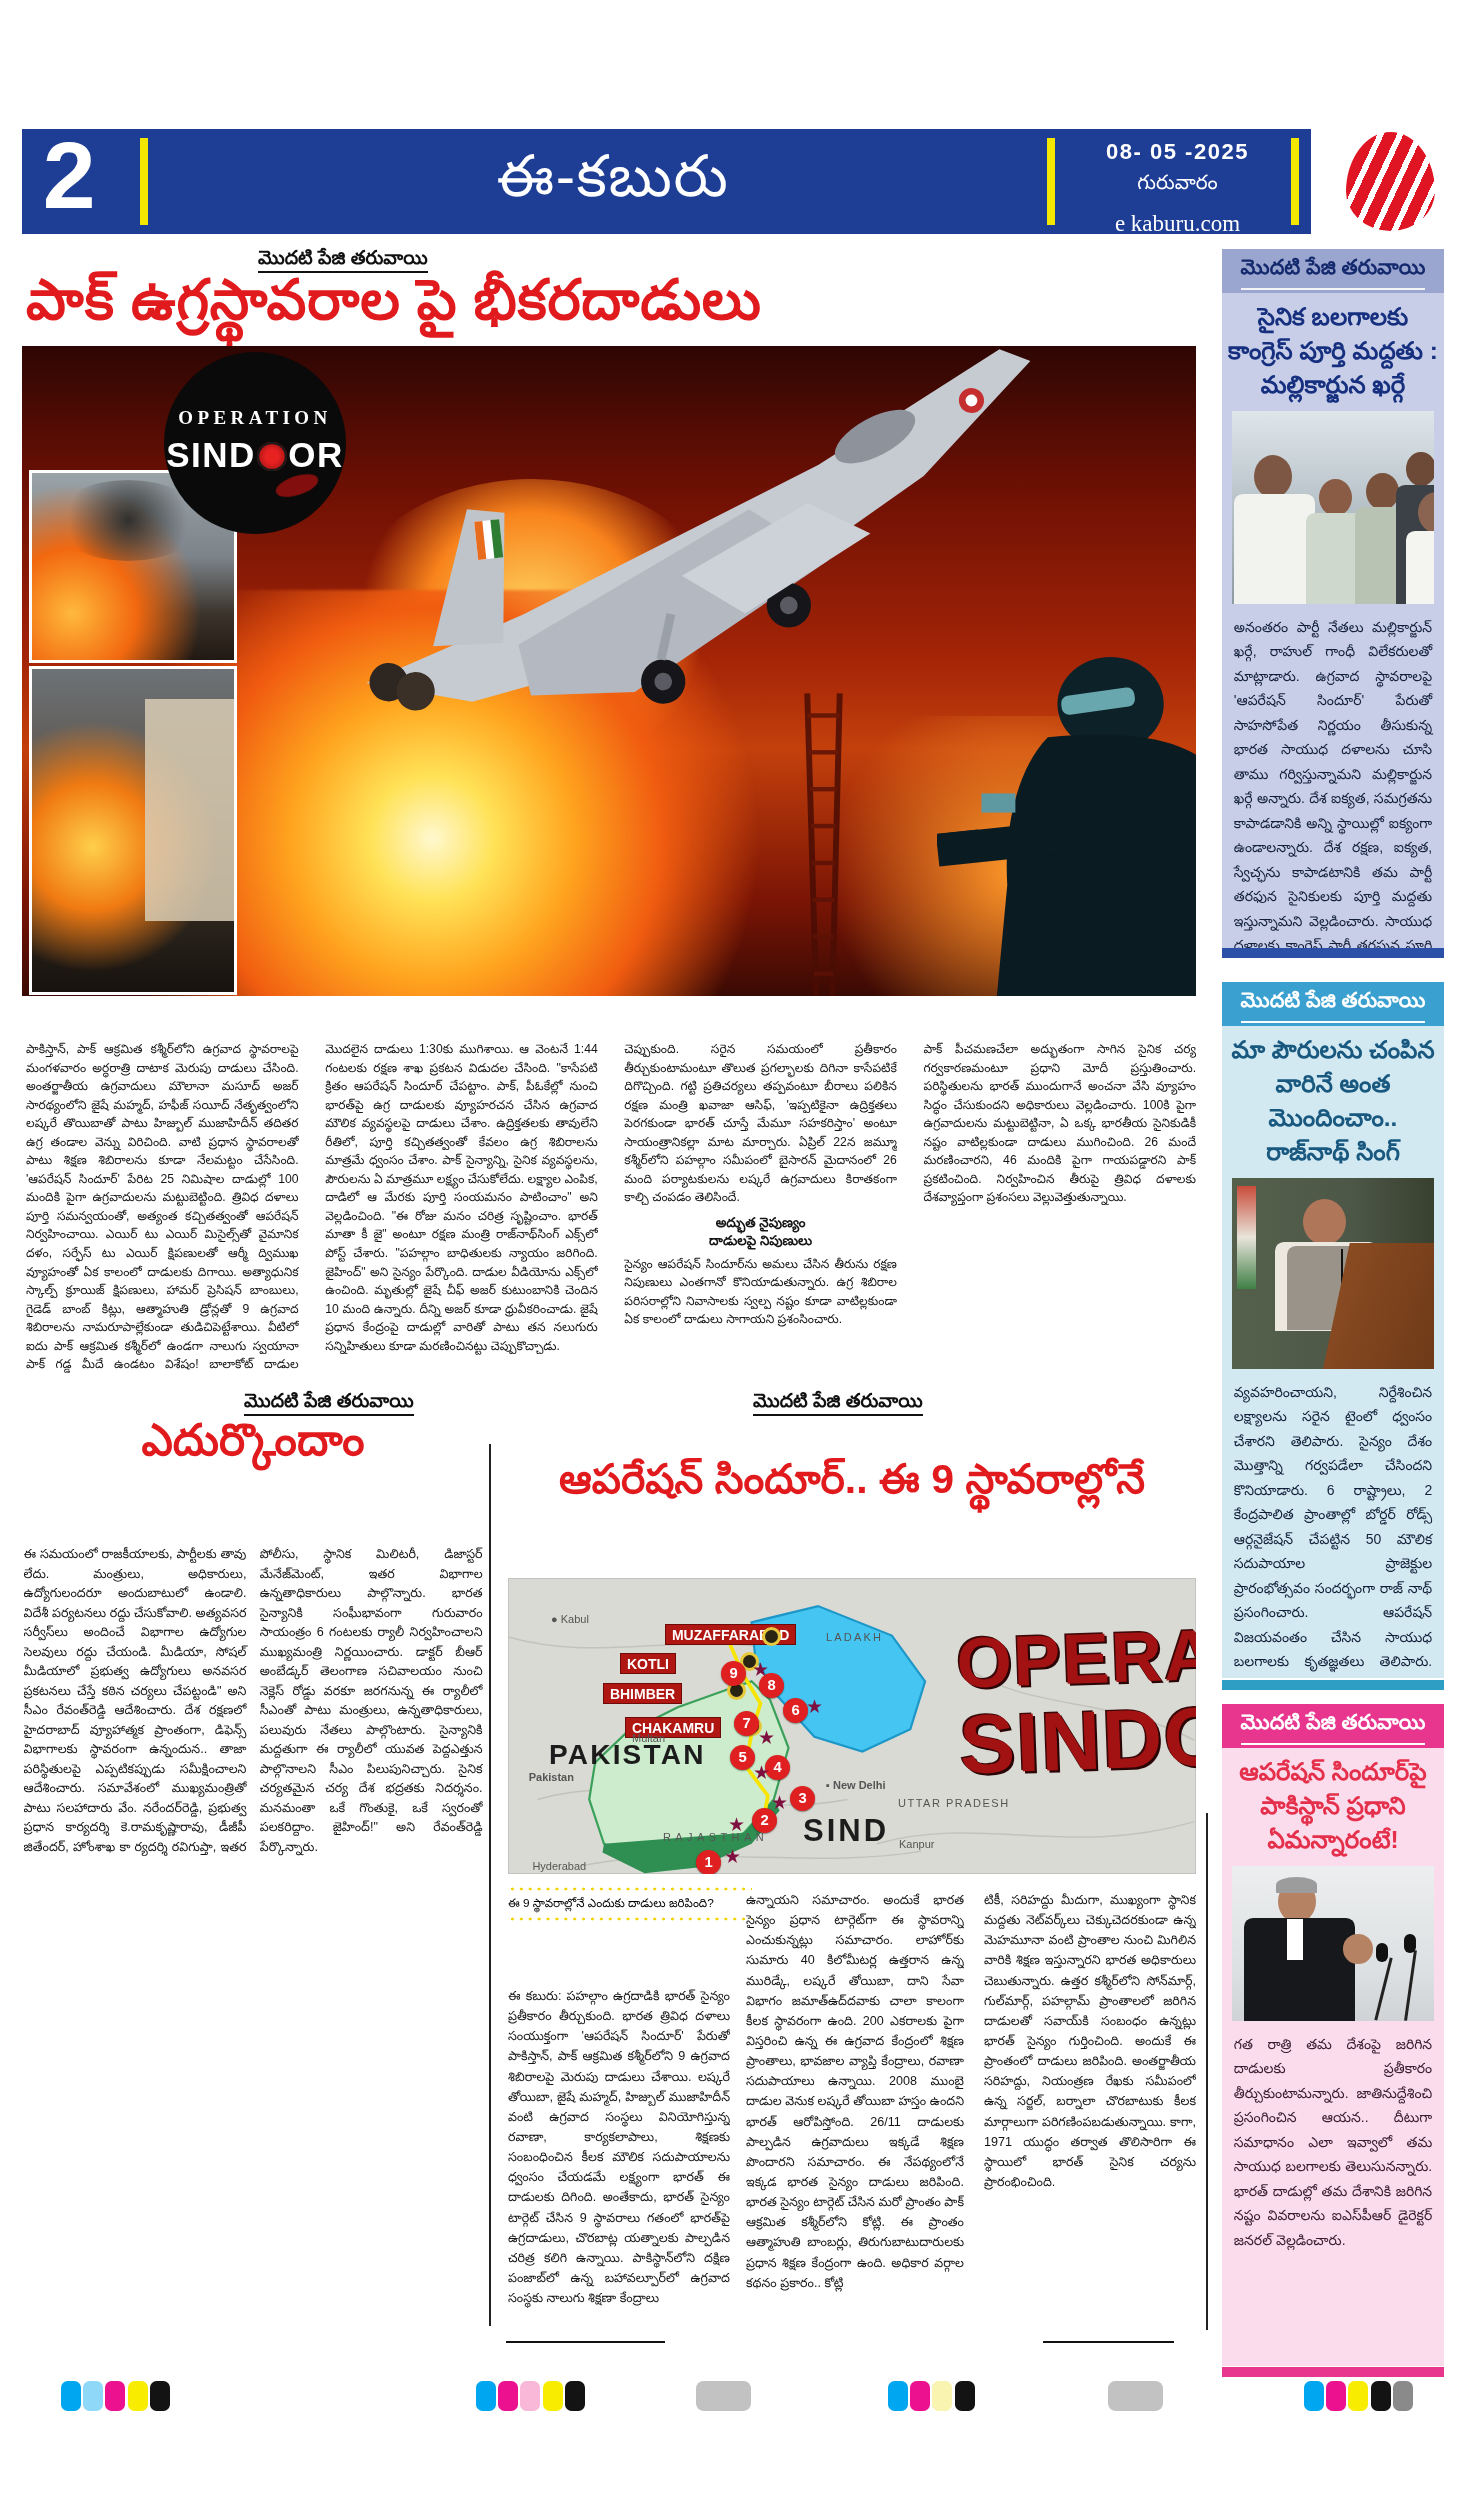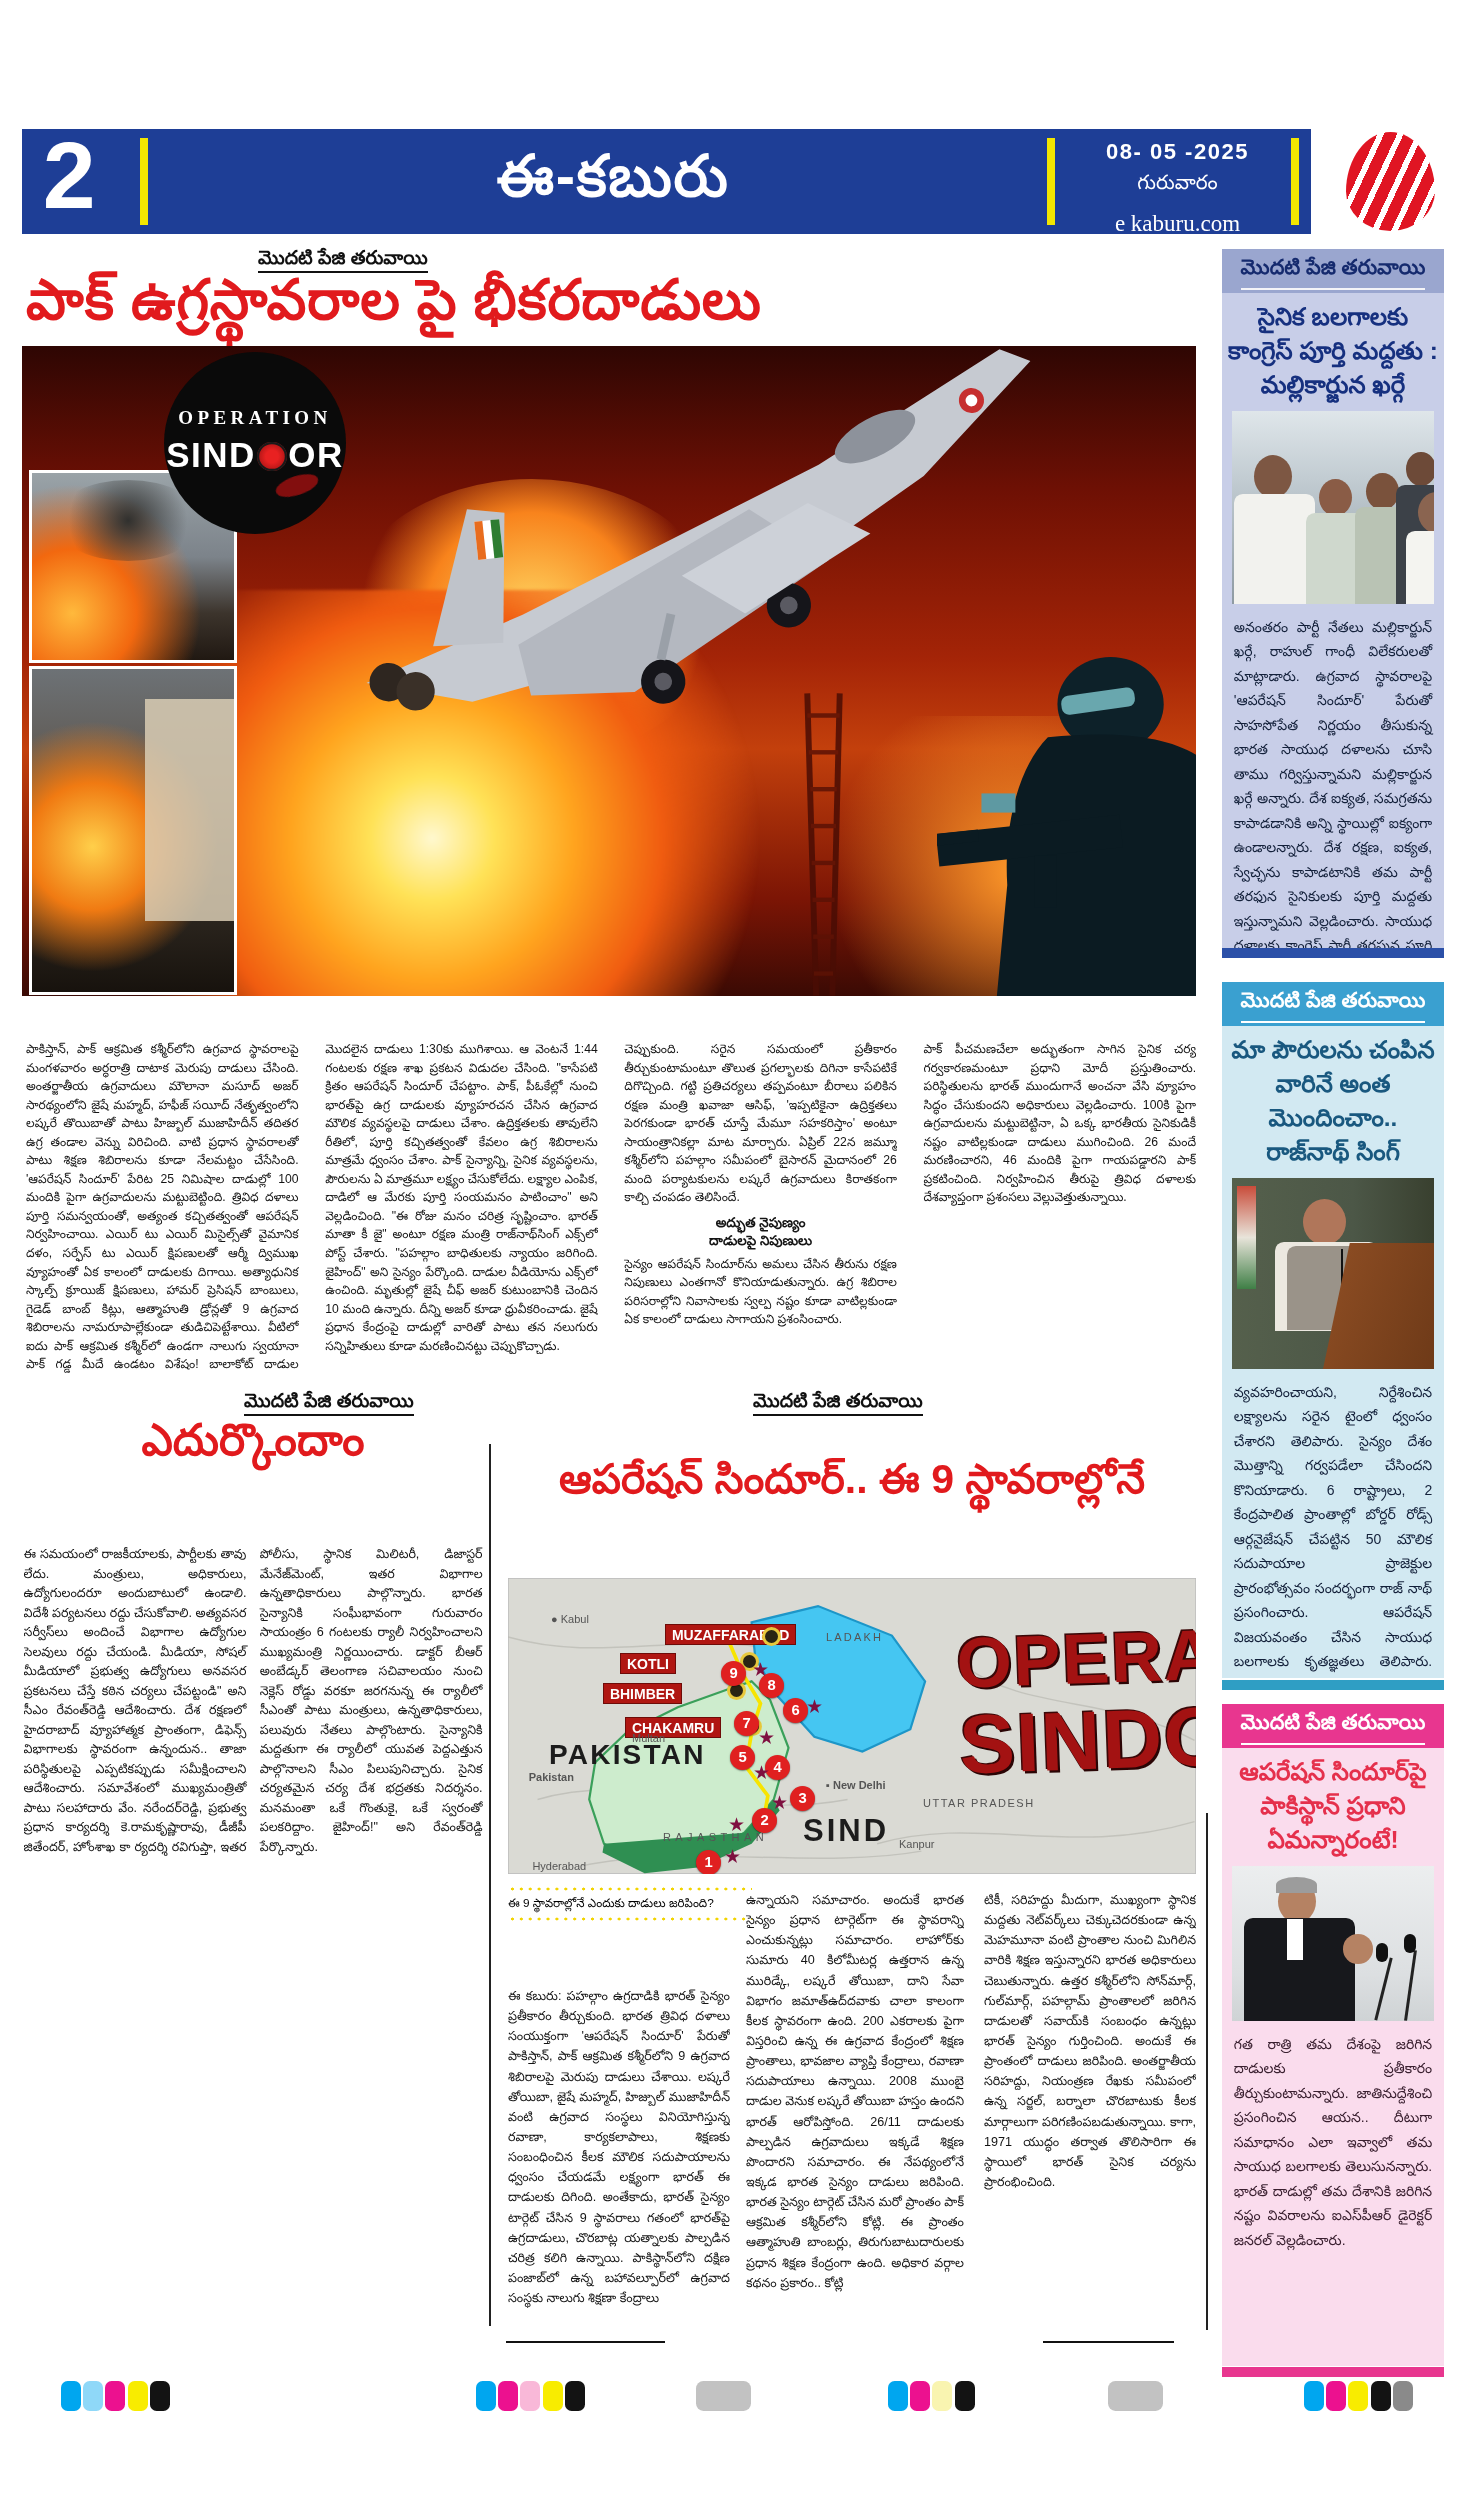--- a/index.html
+++ b/index.html
@@ -4,21 +4,21 @@
 <style>
   html,body{margin:0;padding:0;}
   body{width:1466px;height:2512px;position:relative;background:#ffffff;
        font-family:"Liberation Sans","DejaVu Sans",sans-serif;overflow:hidden;}
   .abs{position:absolute;}
   
   .masthead{left:22px;top:129px;width:1419px;height:105px;background:#1e3e96;}
   .mh-page{position:absolute;left:20.7px;top:-8.9px;color:#fff;font-size:95px;font-weight:bold;line-height:111px;}
   .ybar{position:absolute;top:8.9px;width:8.1px;height:87px;background:#f3e600;}
   .mh-title{position:absolute;left:384px;top:13.3px;width:414px;text-align:center;color:#fff;
-            font-size:58px;font-weight:bold;letter-spacing:1.5px;}
+            font-size:58px;font-weight:normal;letter-spacing:1.5px;}
   .mh-date{position:absolute;left:1052px;top:10.3px;width:207px;text-align:center;color:#fff;}
   .mh-date .d1{font-size:22px;font-weight:bold;letter-spacing:1.5px;}
   .mh-date .d2{font-size:20px;margin-top:5.9px;}
   .mh-date .d3{font-size:23px;margin-top:11.8px;font-family:"Liberation Serif","DejaVu Serif",serif;}
   .mh-logo{position:absolute;left:1289px;top:0px;width:152px;height:105px;background:#fff;overflow:hidden;}
   .leaf{position:absolute;left:35px;top:3px;width:89px;height:99px;border-radius:50% 50% 50% 50%/60% 60% 40% 40%;
         background:repeating-linear-gradient(115deg,#e01523 0 11.8px,#ffffff 11.8px 17.7px);}
   
   .kicker{font-size:19px;font-weight:bold;color:#111;border-bottom:2.2px solid #111;padding-bottom:3px;white-space:nowrap;}
   .main-headline{left:26px;top:267px;width:886px;color:#e11a1d;font-size:56px;font-weight:bold;letter-spacing:0.7px;}
@@ -251,21 +251,21 @@
   <span class="tdot" style="left:257px;top:52px;"></span>
   <span class="tdot" style="left:235px;top:77px;"></span>
   <span class="tdot" style="left:222px;top:106px;"></span>
   <span class="tdot" style="left:238px;top:142px;"></span>
   <div class="map-big" style="left:41px;top:161px;font-size:28px;letter-spacing:2.2px;">PAKISTAN</div>
   <span class="map-sm" style="left:20.7px;top:193px;font-weight:bold;">Pakistan</span>
   <span class="map-sm" style="left:124px;top:154px;">Multan</span>
   <div class="map-big" style="left:295px;top:235px;font-size:31px;letter-spacing:3px;">SIND</div>
   <span class="map-sm" style="left:318px;top:201px;font-weight:bold;">▪ <span>New Delhi</span></span>
   <span class="map-sm" style="left:155px;top:253px;letter-spacing:4.4px;">RAJASTHAN</span>
-  <span class="map-sm" style="left:390px;top:219px;letter-spacing:1.5px;margin-left:25px;">UTTAR PRADESH</span>
+  <span class="map-sm" style="left:390px;top:219px;letter-spacing:1.5px;">UTTAR PRADESH</span>
   <span class="map-sm" style="left:318px;top:53px;letter-spacing:2.2px;">LADAKH</span>
   <span class="map-sm" style="left:391px;top:260px;">Kanpur</span>
   <span class="map-sm" style="left:4.4px;top:282px;margin-left:20px;">Hyderabad</span>
   <span class="mk" style="left:213px;top:83px;">9</span>
   <span class="mk" style="left:251px;top:95px;">8</span>
   <span class="mk" style="left:275px;top:120px;">6</span>
   <span class="mk" style="left:226px;top:133px;">7</span>
   <span class="mk" style="left:222px;top:167px;">5</span>
   <span class="mk" style="left:257px;top:177px;">4</span>
   <span class="mk" style="left:282px;top:208px;">3</span>

